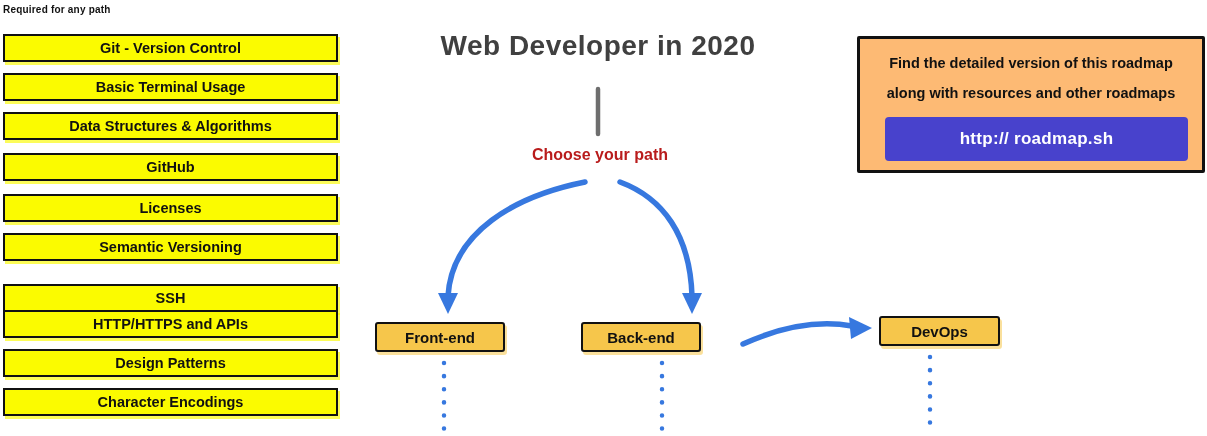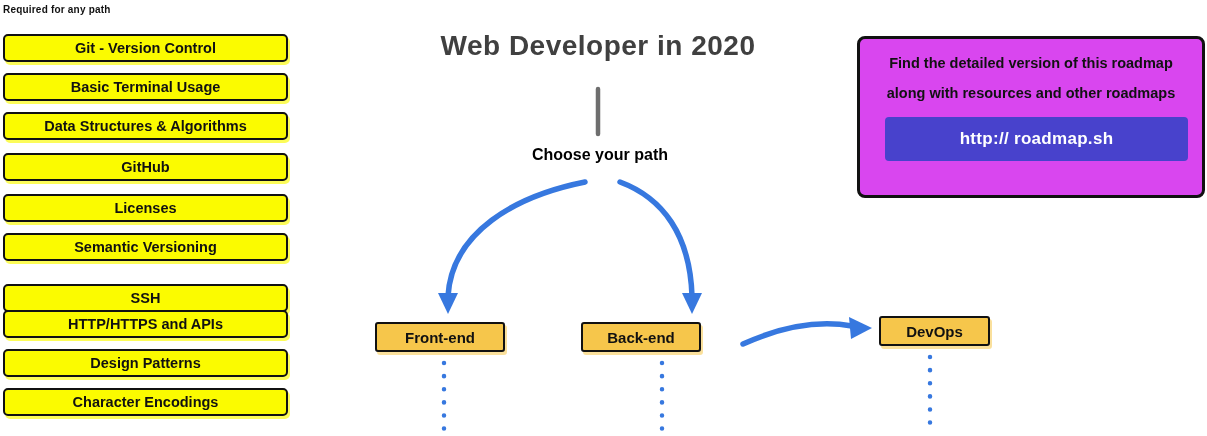--- a/index.html
+++ b/index.html
@@ -25,25 +25,25 @@
   .required-header {
     position: absolute;
     left: 3px; top: 4px;
     font-size: 10px;
     letter-spacing: 0.2px;
     color: #111111;
   }
   .topic-box {
     position: absolute;
     left: 3px;
-    width: 285px;
+    width: 335px;
     height: 28px;
     background: #fbfb00;
     border: 2.5px solid #111111;
-    border-radius: 5px;
+    border-radius: 0;
     box-shadow: 2px 3px 0 rgba(250,250,0,0.65);
     display: flex;
     align-items: center;
     justify-content: center;
     font-size: 14.5px;
     cursor: pointer;
   }
   .page-title {
     position: absolute;
     left: 398px; top: 30px;
@@ -52,45 +52,45 @@
     font-size: 28px;
     letter-spacing: 0.5px;
     color: #404040;
   }
   .choose-label {
     position: absolute;
     left: 500px; top: 146px;
     width: 200px;
     text-align: center;
     font-size: 16px;
-    color: #000000;
+    color: #b91c1c;
   }
   .path-box {
     position: absolute;
     height: 30px;
     background: #f6c64b;
     border: 2.5px solid #111111;
     border-radius: 3px;
     box-shadow: 2px 3px 0 rgba(246,198,75,0.55);
     display: flex;
     align-items: center;
     justify-content: center;
     font-size: 15px;
     cursor: pointer;
   }
   .path-frontend { left: 375px; top: 322px; width: 130px; }
   .path-backend  { left: 581px; top: 322px; width: 120px; }
-  .path-devops   { left: 879px; top: 316px; width: 111px; }
+  .path-devops   { left: 879px; top: 316px; width: 121px; }
   .info-box {
     position: absolute;
     left: 857px; top: 36px;
-    width: 348px; height: 162px;
-    background: #d946ef;
+    width: 348px; height: 137px;
+    background: #fdba74;
     border: 3px solid #111111;
-    border-radius: 8px;
+    border-radius: 2px;
   }
   .info-line1, .info-line2 {
     position: absolute;
     left: 0; width: 100%;
     text-align: center;
     font-size: 14.5px;
     color: #111111;
   }
   .info-line1 { top: 16px; }
   .info-line2 { top: 46px; }

